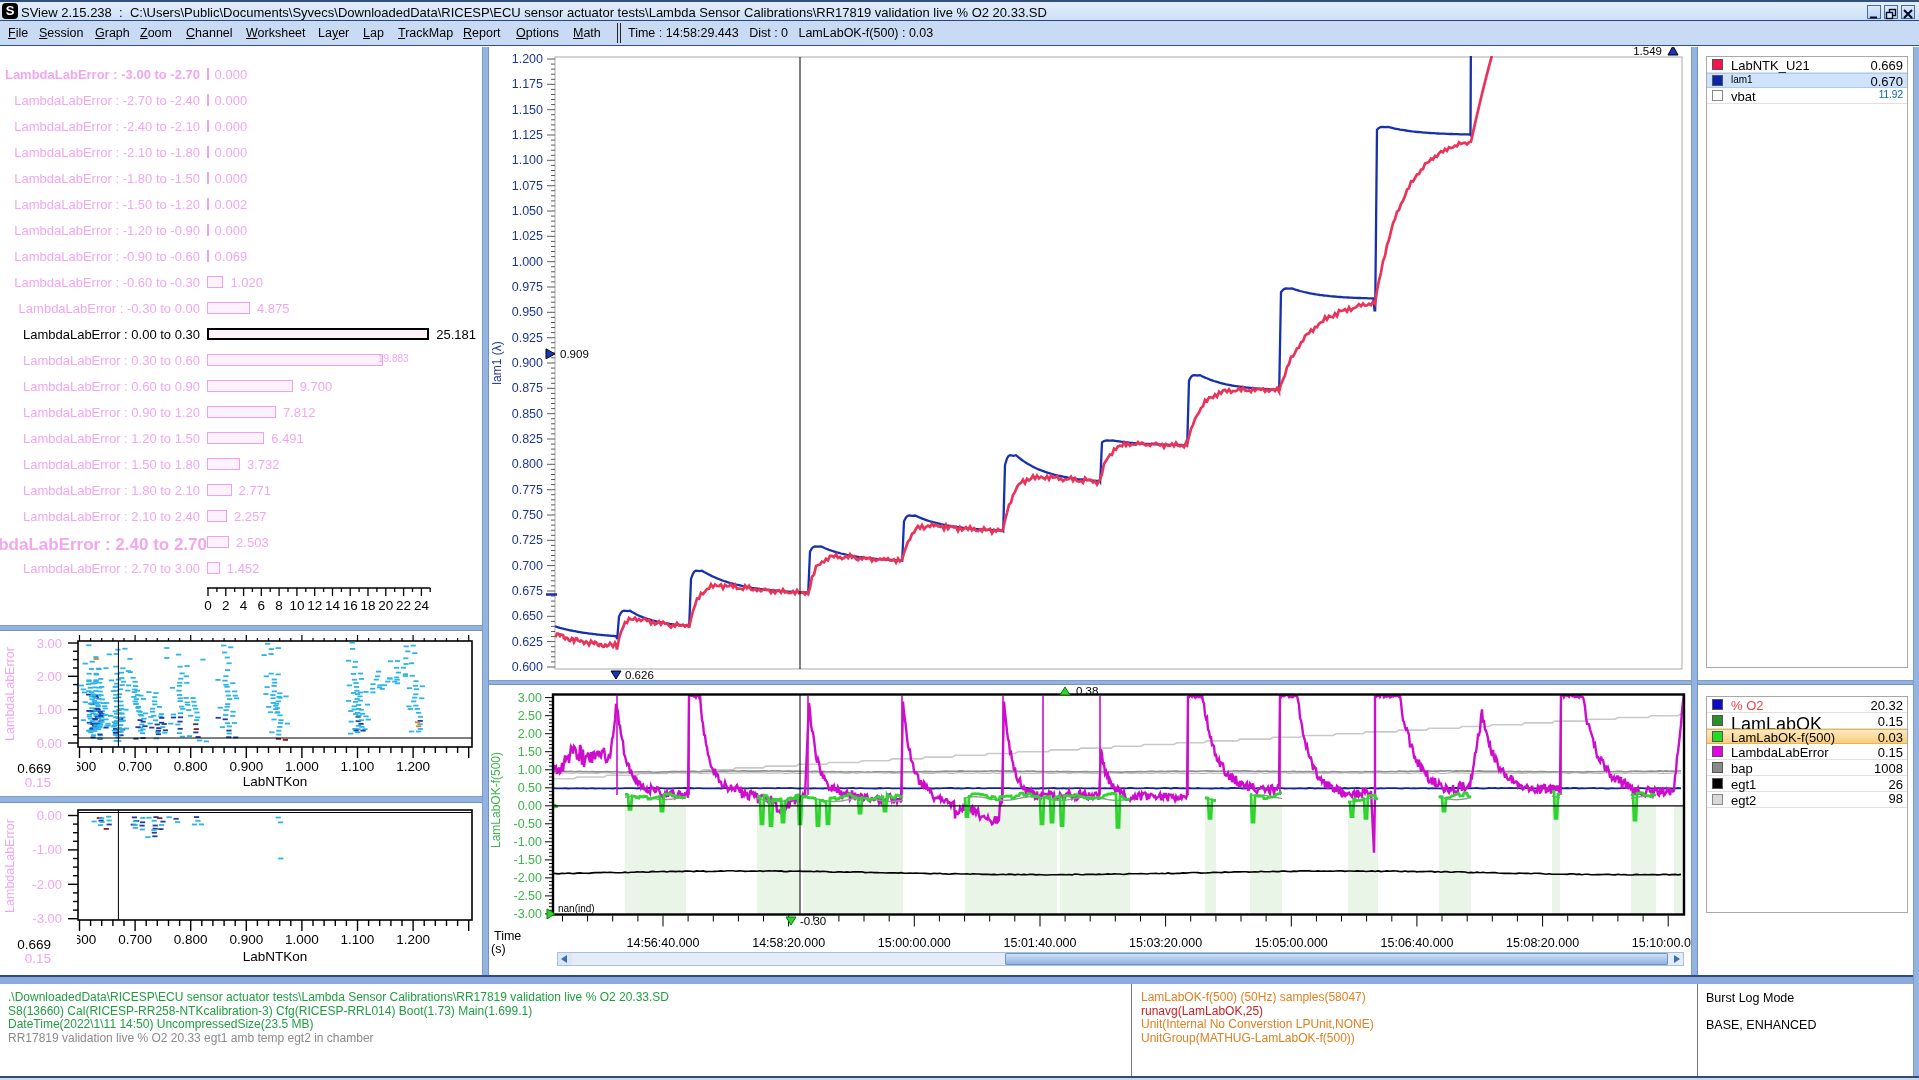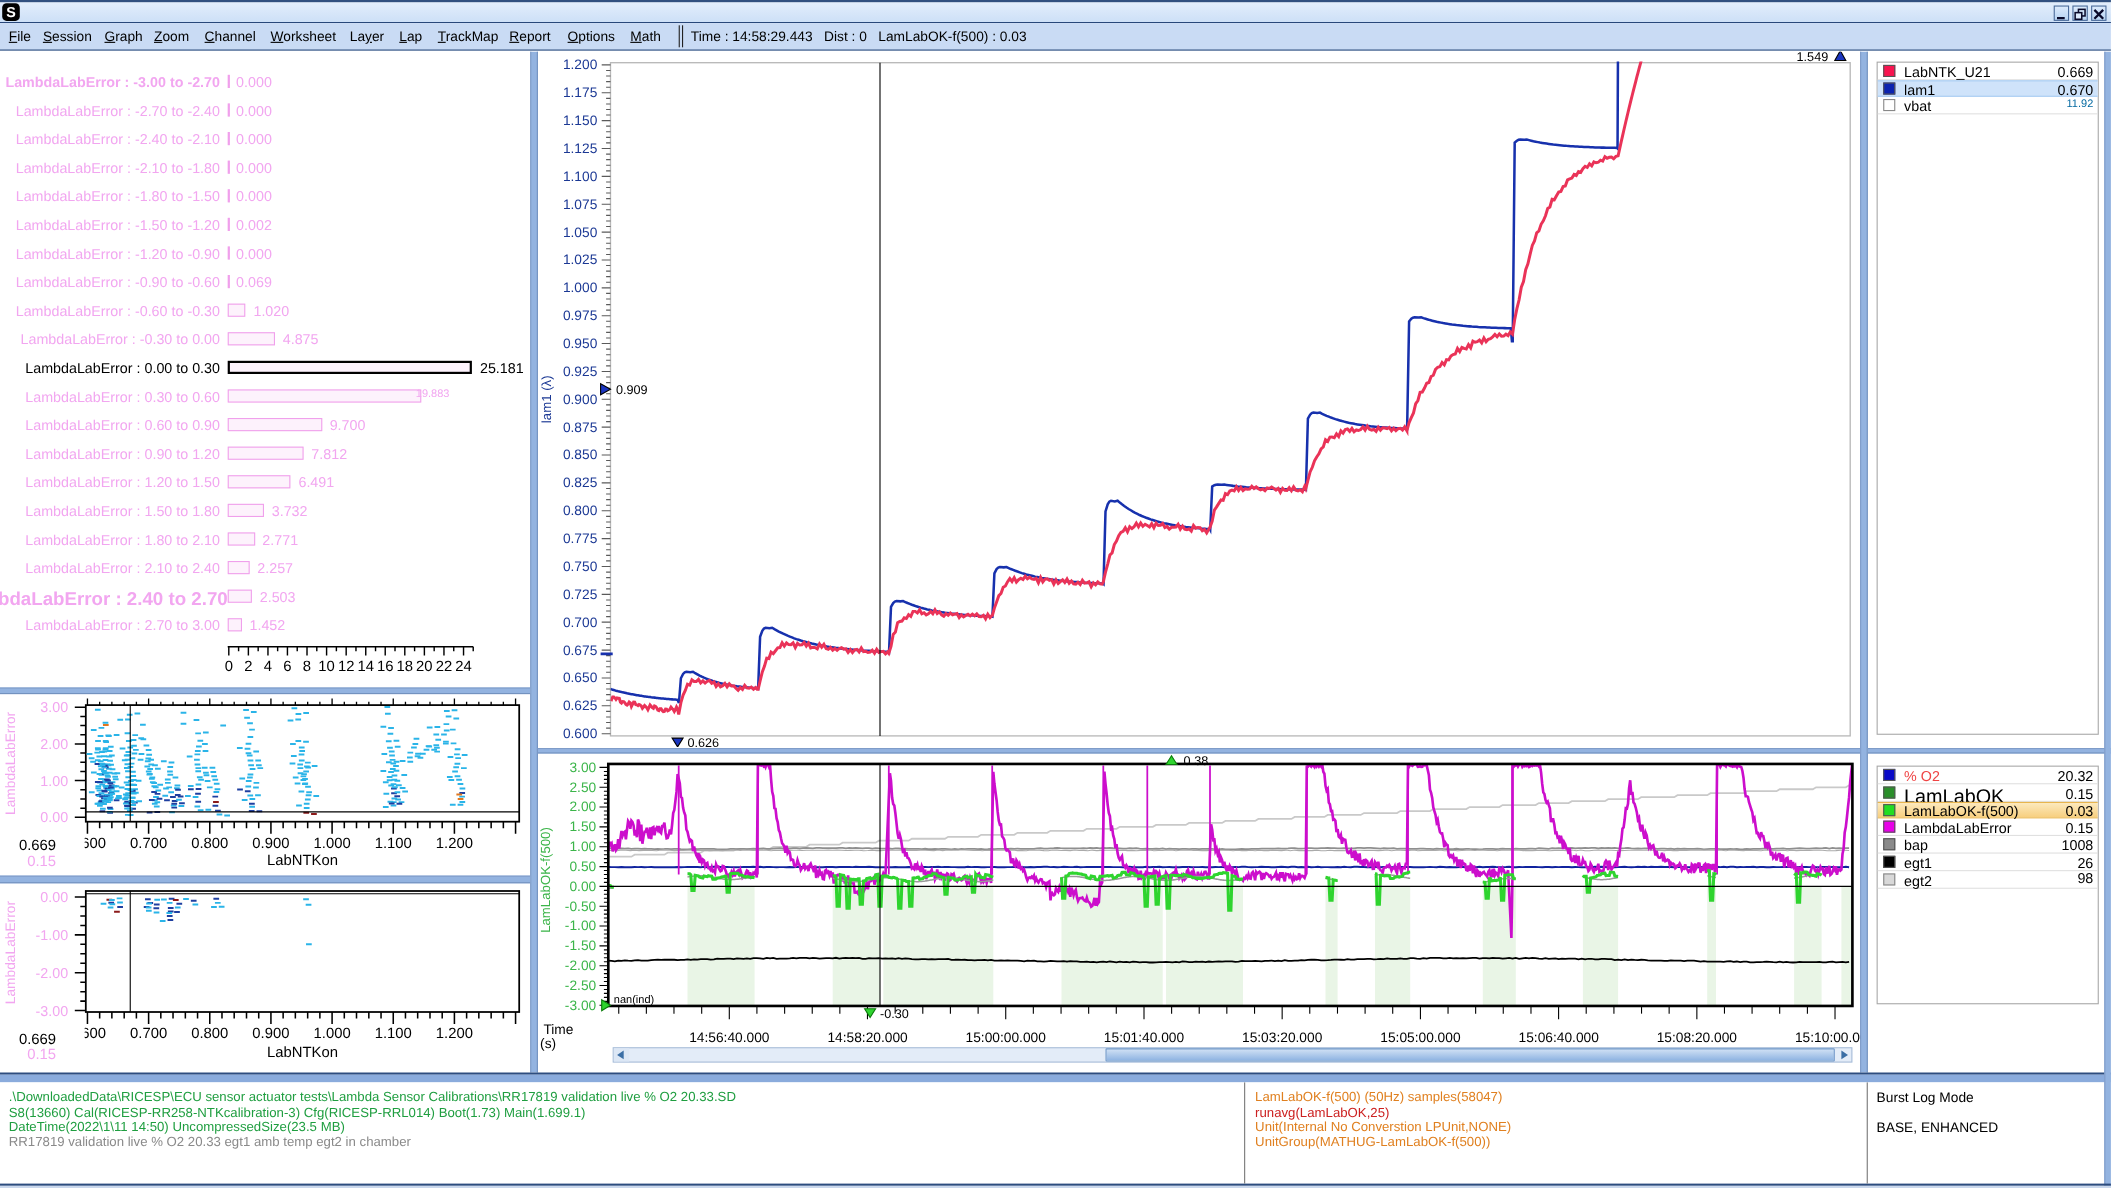--- a/index.html
+++ b/index.html
@@ -2,20 +2,21 @@
 <html><head><meta charset="utf-8"><style>
 * { margin:0; padding:0; box-sizing:border-box; }
 body { width:1919px; height:1080px; position:relative; overflow:hidden;
   font-family:"Liberation Sans", sans-serif; background:#fff; }
 u { text-decoration:underline; }
 </style></head>
 <body>
 
 <div style="position:absolute;left:0;top:0;width:1919px;height:21px;background:linear-gradient(#e3eefc,#cde0f7);border-top:2px solid #31507f;border-bottom:1px solid #27477a">
   <div style="position:absolute;left:2px;top:1px;width:16px;height:16px;background:#000;border-radius:4px;color:#fff;font-size:13px;font-weight:bold;text-align:center;line-height:16px">S</div>
+  <div style="position:absolute;left:21px;top:3px;font-size:13px;color:#000;white-space:nowrap">SView 2.15.238&nbsp; :&nbsp; C:\Users\Public\Documents\Syvecs\DownloadedData\RICESP\ECU sensor actuator tests\Lambda Sensor Calibrations\RR17819 validation live % O2 20.33.SD</div>
   <div class="wbtn" style="position:absolute;left:1867px;top:3px;width:14px;height:14px;background:linear-gradient(#dceafc,#b8d4f2);border:1px solid #4a6b9a"><svg width="12" height="12">
         <line x1="2" y1="9.5" x2="9" y2="9.5" stroke="#0a0a2a" stroke-width="2"></line>
       </svg></div>
   <div class="wbtn" style="position:absolute;left:1884px;top:3px;width:14px;height:14px;background:linear-gradient(#dceafc,#b8d4f2);border:1px solid #4a6b9a"><svg width="12" height="12">
         <rect x="4.5" y="1.5" width="6" height="6" fill="none" stroke="#0a0a2a" stroke-width="1.4"></rect>
         <rect x="1.5" y="4.5" width="6" height="6" fill="#dceafc" stroke="#0a0a2a" stroke-width="1.4"></rect>
       </svg></div>
   <div class="wbtn" style="position:absolute;left:1901px;top:3px;width:14px;height:14px;background:linear-gradient(#dceafc,#b8d4f2);border:1px solid #4a6b9a"><svg width="12" height="12">
         <path d="M2 2 L10 10 M10 2 L2 10" stroke="#0a0a2a" stroke-width="2.1"></path>
       </svg></div>
@@ -1278,21 +1279,21 @@
  <div style="position:absolute;left:447px;top:0px;width:663px;height:12px;background:linear-gradient(#cfe0f4,#8fb4e2);border:1px solid #6e97c8;border-radius:1px"></div>
 </div>
 
 <div style="position:absolute;left:1706px;top:56px;width:202px;height:612px;background:#fff;border:1px solid #a8a8a8"></div>
 <div style="position:absolute;left:1707px;top:57.0px;width:200px;height:15.5px;border-bottom:1px solid #e0e0e0"></div>
 <div style="position:absolute;left:1712px;top:59.0px;width:11px;height:11px;background:#f8134f;border:1px solid #555"></div>
 <div style="position:absolute;left:1731px;top:58.0px;font-size:13px;color:#000;white-space:nowrap">LabNTK_U21</div>
 <div style="position:absolute;right:16px;top:58.0px;font-size:13px;color:#000">0.669</div>
 <div style="position:absolute;left:1707px;top:72.5px;width:200px;height:15.5px;background:#cfe3fa;border-top:1px solid #a9cdf2;border-bottom:1px solid #a9cdf2;border-bottom:"></div>
 <div style="position:absolute;left:1712px;top:74.5px;width:11px;height:11px;background:#0b23b0;border:1px solid #555"></div>
-<div style="position:absolute;left:1731px;top:73.5px;font-size:13px;color:#000;white-space:nowrap">lam1</div>
+<div style="position:absolute;left:1731px;top:73.5px;font-size:10px;color:#000;white-space:nowrap">lam1</div>
 <div style="position:absolute;right:16px;top:73.5px;font-size:13px;color:#000">0.670</div>
 <div style="position:absolute;left:1707px;top:88.0px;width:200px;height:15.5px;border-bottom:1px solid #e0e0e0"></div>
 <div style="position:absolute;left:1712px;top:90.0px;width:11px;height:11px;background:#ffffff;border:1px solid #888"></div>
 <div style="position:absolute;left:1731px;top:89.0px;font-size:13px;color:#000;white-space:nowrap">vbat</div>
 <div style="position:absolute;right:16px;top:89.0px;font-size:10px;color:#0369a1">11.92</div>
 <div style="position:absolute;left:1706px;top:696px;width:202px;height:217px;background:#fff;border:1px solid #a8a8a8"></div>
 <div style="position:absolute;left:1707px;top:697.0px;width:200px;height:15.8px;border-bottom:1px solid #e0e0e0"></div>
 <div style="position:absolute;left:1712px;top:699.0px;width:11px;height:11px;background:#0a0ac8;border:1px solid #555"></div>
 <div style="position:absolute;left:1731px;top:698.0px;font-size:13px;color:#ef4444;white-space:nowrap">% O2</div>
 <div style="position:absolute;right:16px;top:698.0px;font-size:13px;color:#000">20.32</div>

